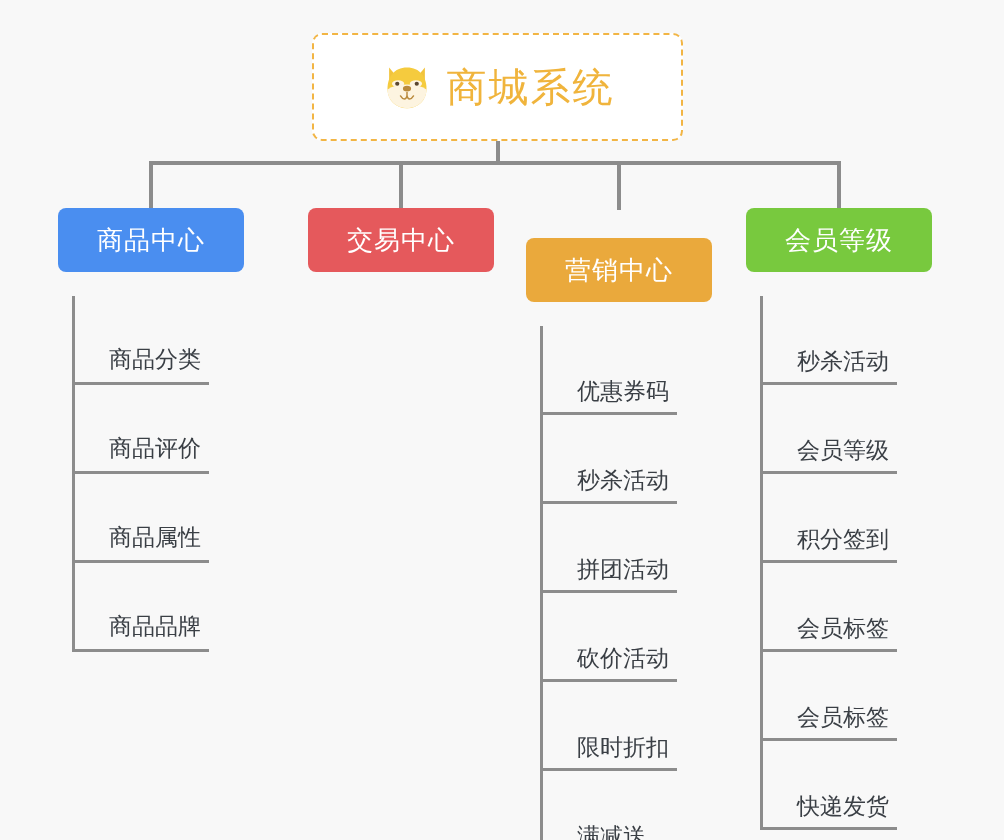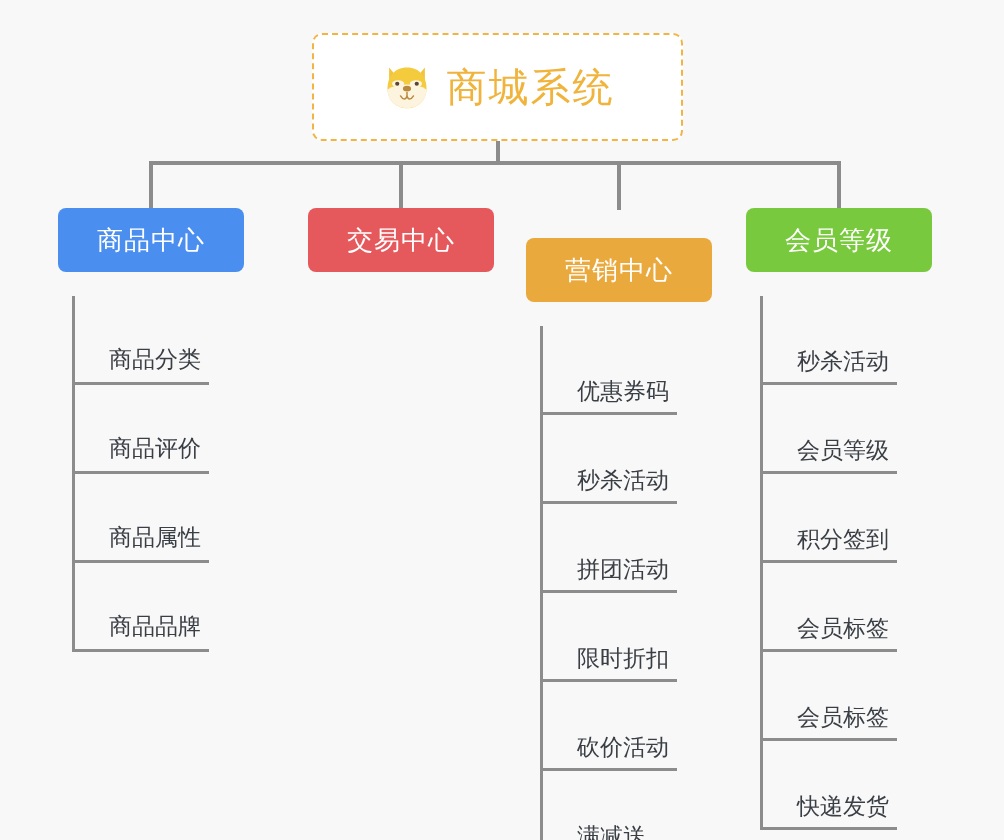--- a/index.html
+++ b/index.html
@@ -172,24 +172,24 @@
       <div class="leaf">
           <span class="leaf-label">优惠券码</span>
         </div>
       <div class="leaf">
           <span class="leaf-label">秒杀活动</span>
         </div>
       <div class="leaf">
           <span class="leaf-label">拼团活动</span>
         </div>
       <div class="leaf">
+          <span class="leaf-label">砍价活动</span>
+        </div>
+      <div class="leaf">
           <span class="leaf-label">限时折扣</span>
-        </div>
-      <div class="leaf">
-          <span class="leaf-label">砍价活动</span>
         </div>
       <div class="leaf">
           <span class="leaf-label">满减送</span>
         </div>
     </div>
   </div>
 
   <div class="column" style="left:746px;">
     <div class="cat-header" style="background:#78c council;background:#78c93e;">
       <span>会员等级</span>

